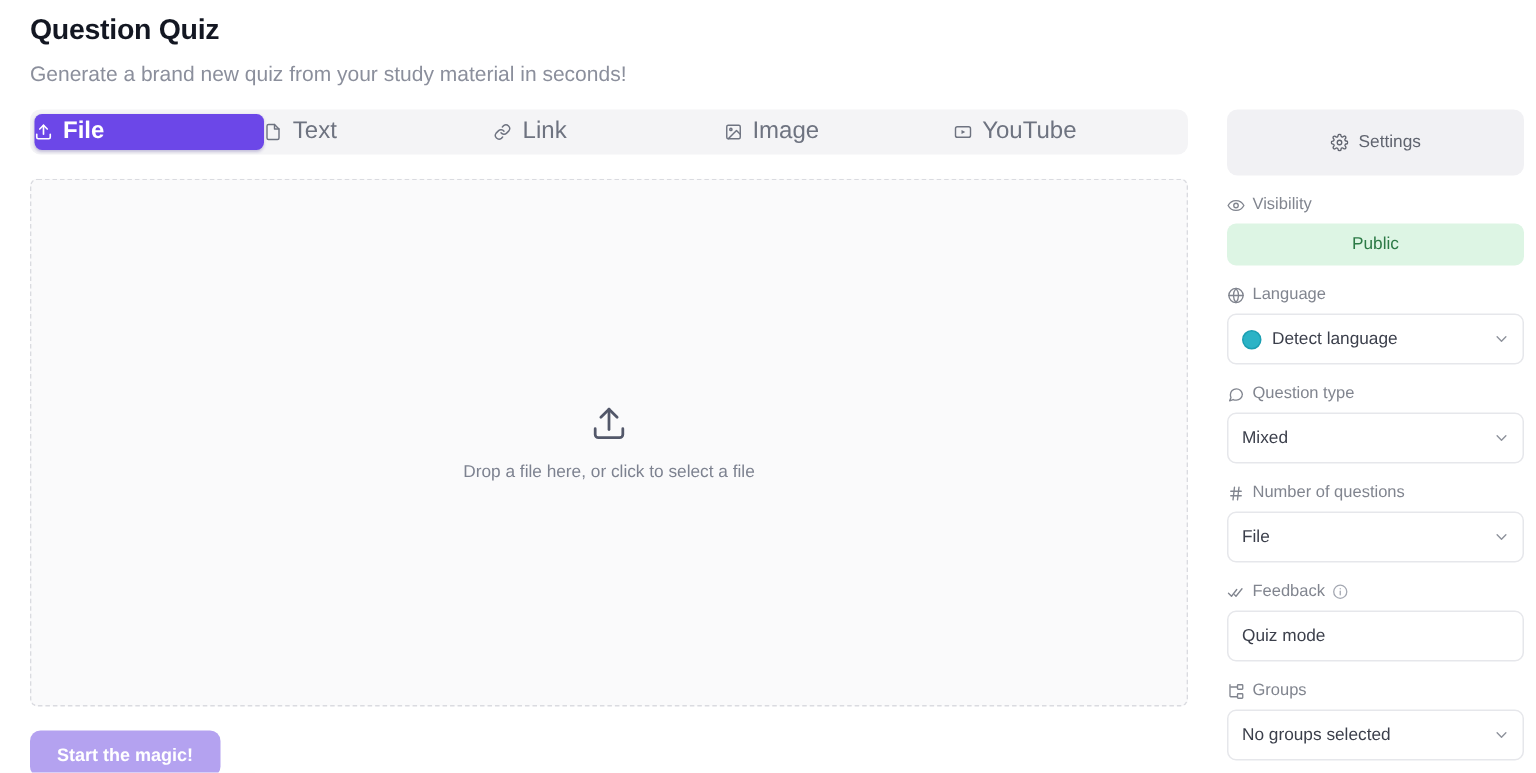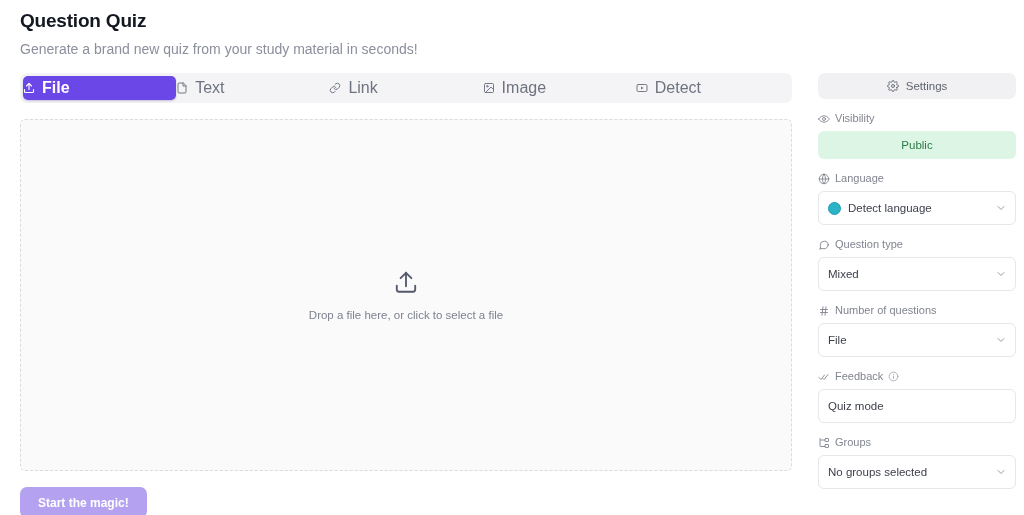--- a/index.html
+++ b/index.html
@@ -57,21 +57,21 @@
     margin-top: 16px; margin-left: 0;
     background: #b4a2f0; color: #ffffff;
     border: none; border-radius: 7px;
     font-size: 12px; font-weight: bold; font-family: "Liberation Sans", sans-serif;
     padding: 0 18px; height: 31px; cursor: default;
     display: inline-flex; align-items: center; justify-content: center;
   }
 
   
   .settings-btn {
-    width: 100%; height: 26px; background: #f1f1f4; border-radius: 7px;
+    width: 100%; height: 44px; background: #f1f1f4; border-radius: 7px;
     display: flex; align-items: center; justify-content: center; gap: 7px;
     font-size: 11.5px; color: #60646f; cursor: pointer;
   }
   .settings-btn svg { width: 12px; height: 12px; display: block; }
 
   .field { margin-top: 13px; }
   .field-label {
     display: flex; align-items: center; gap: 5px;
     font-size: 11px; color: #81858f; margin-bottom: 6px; line-height: 13px;
   }
@@ -159,21 +159,21 @@
           <span>Image</span>
         </div>
 
         <div class="tab">
           <span class="ic">
             <svg viewBox="0 0 24 24" fill="none" stroke="currentColor" stroke-width="1.9" stroke-linecap="round" stroke-linejoin="round">
               <rect x="2" y="5" width="20" height="14" rx="2.5"></rect>
                 <path d="M10 9.2l5 2.8-5 2.8z" fill="currentColor" stroke="none"></path>
             </svg>
           </span>
-          <span>Detect</span>
+          <span>YouTube</span>
         </div>
 
       </div>
 
       <div class="dropzone">
         <span class="dz-icon">
           <svg viewBox="0 0 24 24" fill="none" stroke="currentColor" stroke-width="1.7" stroke-linecap="round" stroke-linejoin="round">
             <path d="M12 16V3.5"></path>
               <path d="M7 8.5l5-5 5 5"></path>
               <path d="M3.5 15.5v3.5a2 2 0 0 0 2 2h13a2 2 0 0 0 2-2v-3.5"></path>

